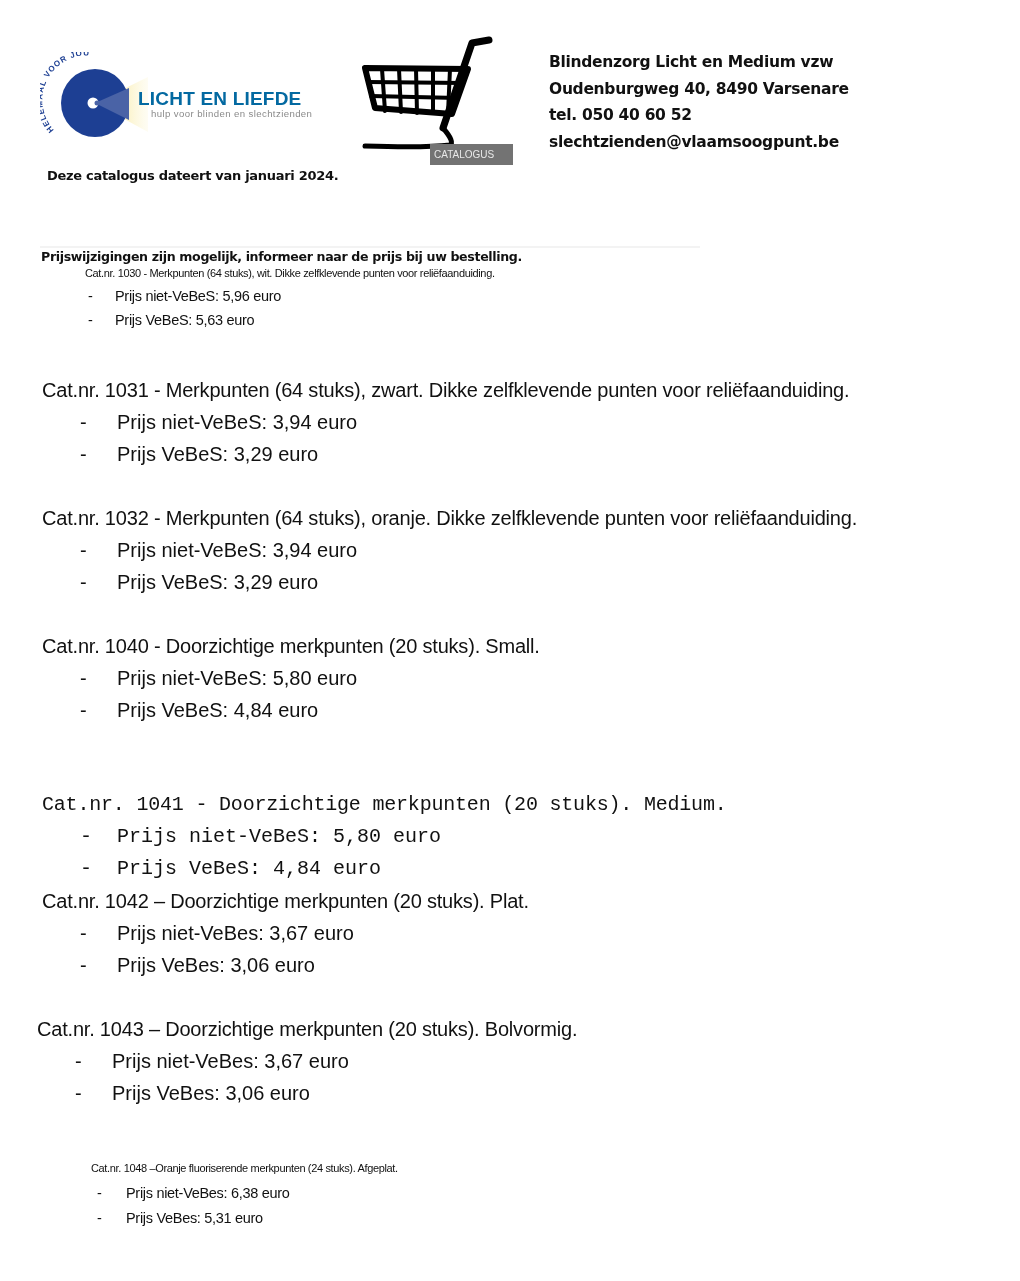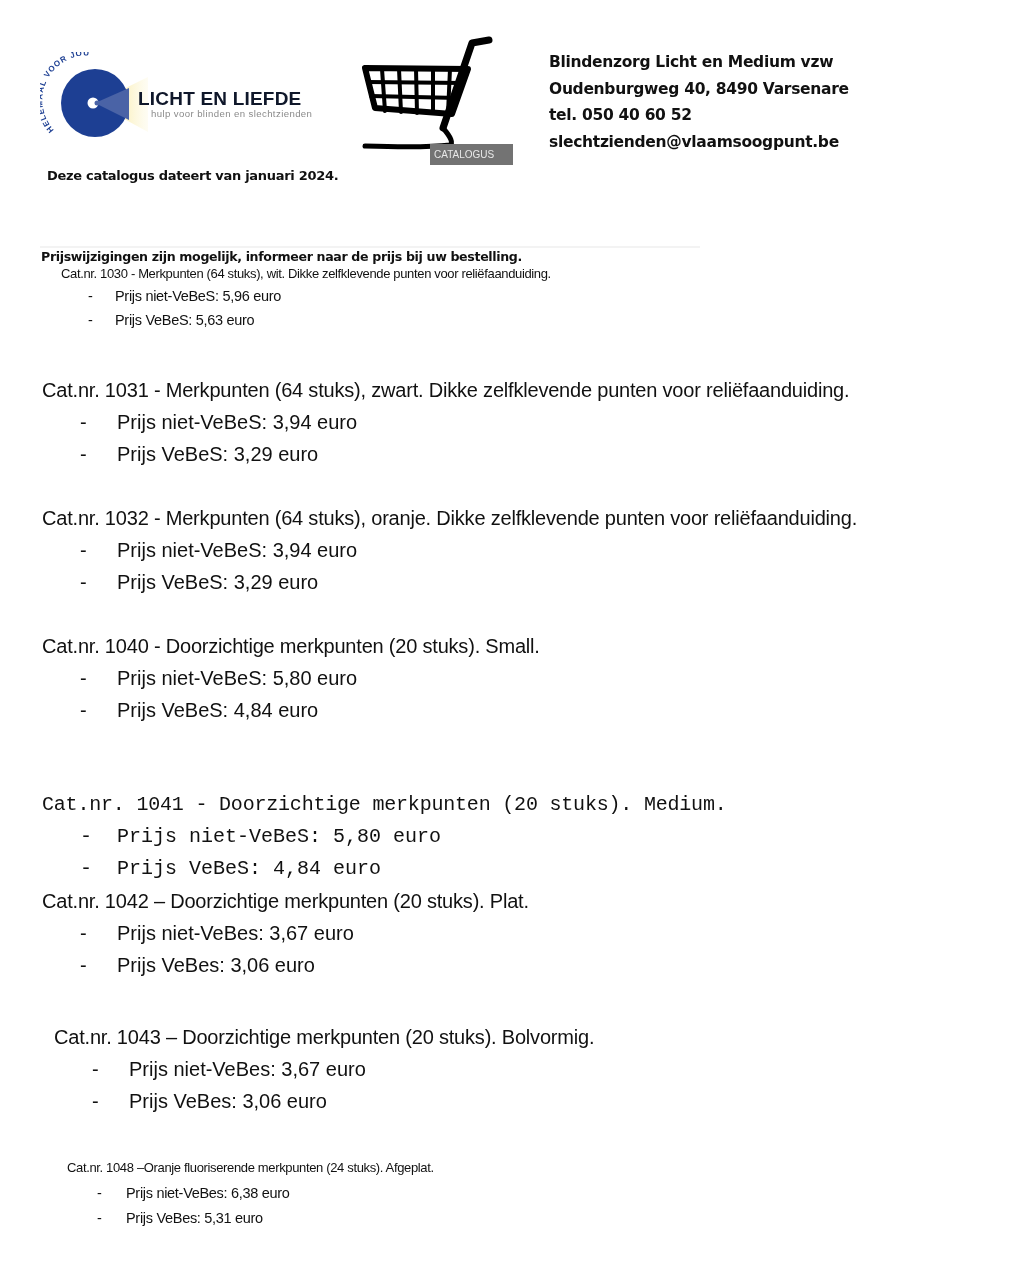--- a/index.html
+++ b/index.html
@@ -1,42 +1,42 @@
 <!DOCTYPE html>
 <html><head>
 <meta charset="utf-8">
 <style>
   html, body { margin:0; padding:0; background:#ffffff; }
   body { width:1020px; height:1281px; position:relative; overflow:hidden; color:#111; font-family:"Liberation Sans", sans-serif; }
   .abs { position:absolute; }
 
   
   #logo { left:40px; top:52px; width:280px; height:95px; }
-  .logo-title { position:absolute; left:98px; top:36px; font-family:"Liberation Sans", sans-serif; font-weight:bold; font-size:19px; color:#0f172a; letter-spacing:0.2px; white-space:nowrap; }
+  .logo-title { position:absolute; left:98px; top:36px; font-family:"Liberation Sans", sans-serif; font-weight:bold; font-size:19px; color:#0369a1; letter-spacing:0.2px; white-space:nowrap; }
   .logo-sub { position:absolute; left:99px; top:56px; font-family:"Liberation Sans", sans-serif; font-size:9.6px; color:#8a8a8a; white-space:nowrap; letter-spacing:0.4px;padding-left:12px; }
 
   
   #cart { left:355px; top:32px; width:160px; height:135px; }
   .cat-badge { position:absolute; left:75px; top:112px; width:83px; height:21px; background:#737373; color:#e8e8e8; font-family:"Liberation Sans", sans-serif; font-size:10px; line-height:21px; padding-left:4px; box-sizing:border-box; }
 
   
   #address { left:549px; top:49px; font-family:"DejaVu Sans", sans-serif; font-weight:bold; font-size:15.5px; line-height:26.5px; color:#111; white-space:nowrap; }
   #address div { letter-spacing:-0.3px; }
 
   .h-date { left:47px; top:168px; font-family:"DejaVu Sans", sans-serif; font-weight:bold; font-size:13px; white-space:nowrap; letter-spacing:-0.3px; }
   .h-note { left:41px; top:202px; font-family:"DejaVu Sans", sans-serif; font-weight:bold; font-size:12.6px; white-space:nowrap; letter-spacing:-0.35px;margin-top:47px; }
   .faint-line { left:40px; top:246px; width:660px; height:2px; background:#f3f3f3; }
 
   .item { position:absolute; white-space:nowrap; font-family:"Liberation Sans", sans-serif; }
   .item .title { display:block; }
   .item .price { display:block; position:relative; }
   .item .dash { position:absolute; }
 
   
-  .small .title { font-size:13px; height:23px; line-height:23px; letter-spacing:-0.35px; }
+  .small .title { font-size:11px; height:23px; line-height:23px; letter-spacing:-0.35px;margin-left:24px; }
   .small .price { font-size:14.5px; height:23.5px; line-height:23.5px; padding-left:54px; letter-spacing:-0.3px; }
   .small .dash { left:27px; }
 
   
   .large .title { font-size:20px; height:32px; line-height:32px; letter-spacing:-0.2px; }
   .large .price { font-size:20px; height:32px; line-height:32px; padding-left:75px; letter-spacing:0; }
   .large .dash { left:38px; }
 </style>
 </head>
 <body>
@@ -116,21 +116,21 @@
   <span class="price"><span class="dash">-</span><span>Prijs niet-VeBeS: 5,80 euro</span></span>
   <span class="price"><span class="dash">-</span><span>Prijs VeBeS: 4,84 euro</span></span>
 </div>
 
 <div class="item large" style="left:42px; top:885px;">
   <span class="title">Cat.nr. 1042 – Doorzichtige merkpunten (20 stuks). Plat.</span>
   <span class="price"><span class="dash">-</span><span>Prijs niet-VeBes: 3,67 euro</span></span>
   <span class="price"><span class="dash">-</span><span>Prijs VeBes: 3,06 euro</span></span>
 </div>
 
-<div class="item large" style="left:54px; top:1013px;margin-top:8px;">
+<div class="item large" style="left:37px; top:1013px;">
   <span class="title">Cat.nr. 1043 – Doorzichtige merkpunten (20 stuks). Bolvormig.</span>
   <span class="price"><span class="dash">-</span><span>Prijs niet-VeBes: 3,67 euro</span></span>
   <span class="price"><span class="dash">-</span><span>Prijs VeBes: 3,06 euro</span></span>
 </div>
 
 <div class="item small" style="left:67px; top:1156px;">
   <span class="title" style="height:26px;line-height:24px;">Cat.nr. 1048 –Oranje fluoriserende merkpunten (24 stuks). Afgeplat.</span>
   <span class="price" style="padding-left:59px;height:25px;"><span class="dash" style="left:30px;">-</span><span>Prijs niet-VeBes: 6,38 euro</span></span>
   <span class="price" style="padding-left:59px;height:25px;"><span class="dash" style="left:30px;">-</span><span>Prijs VeBes: 5,31 euro</span></span>
 </div>

